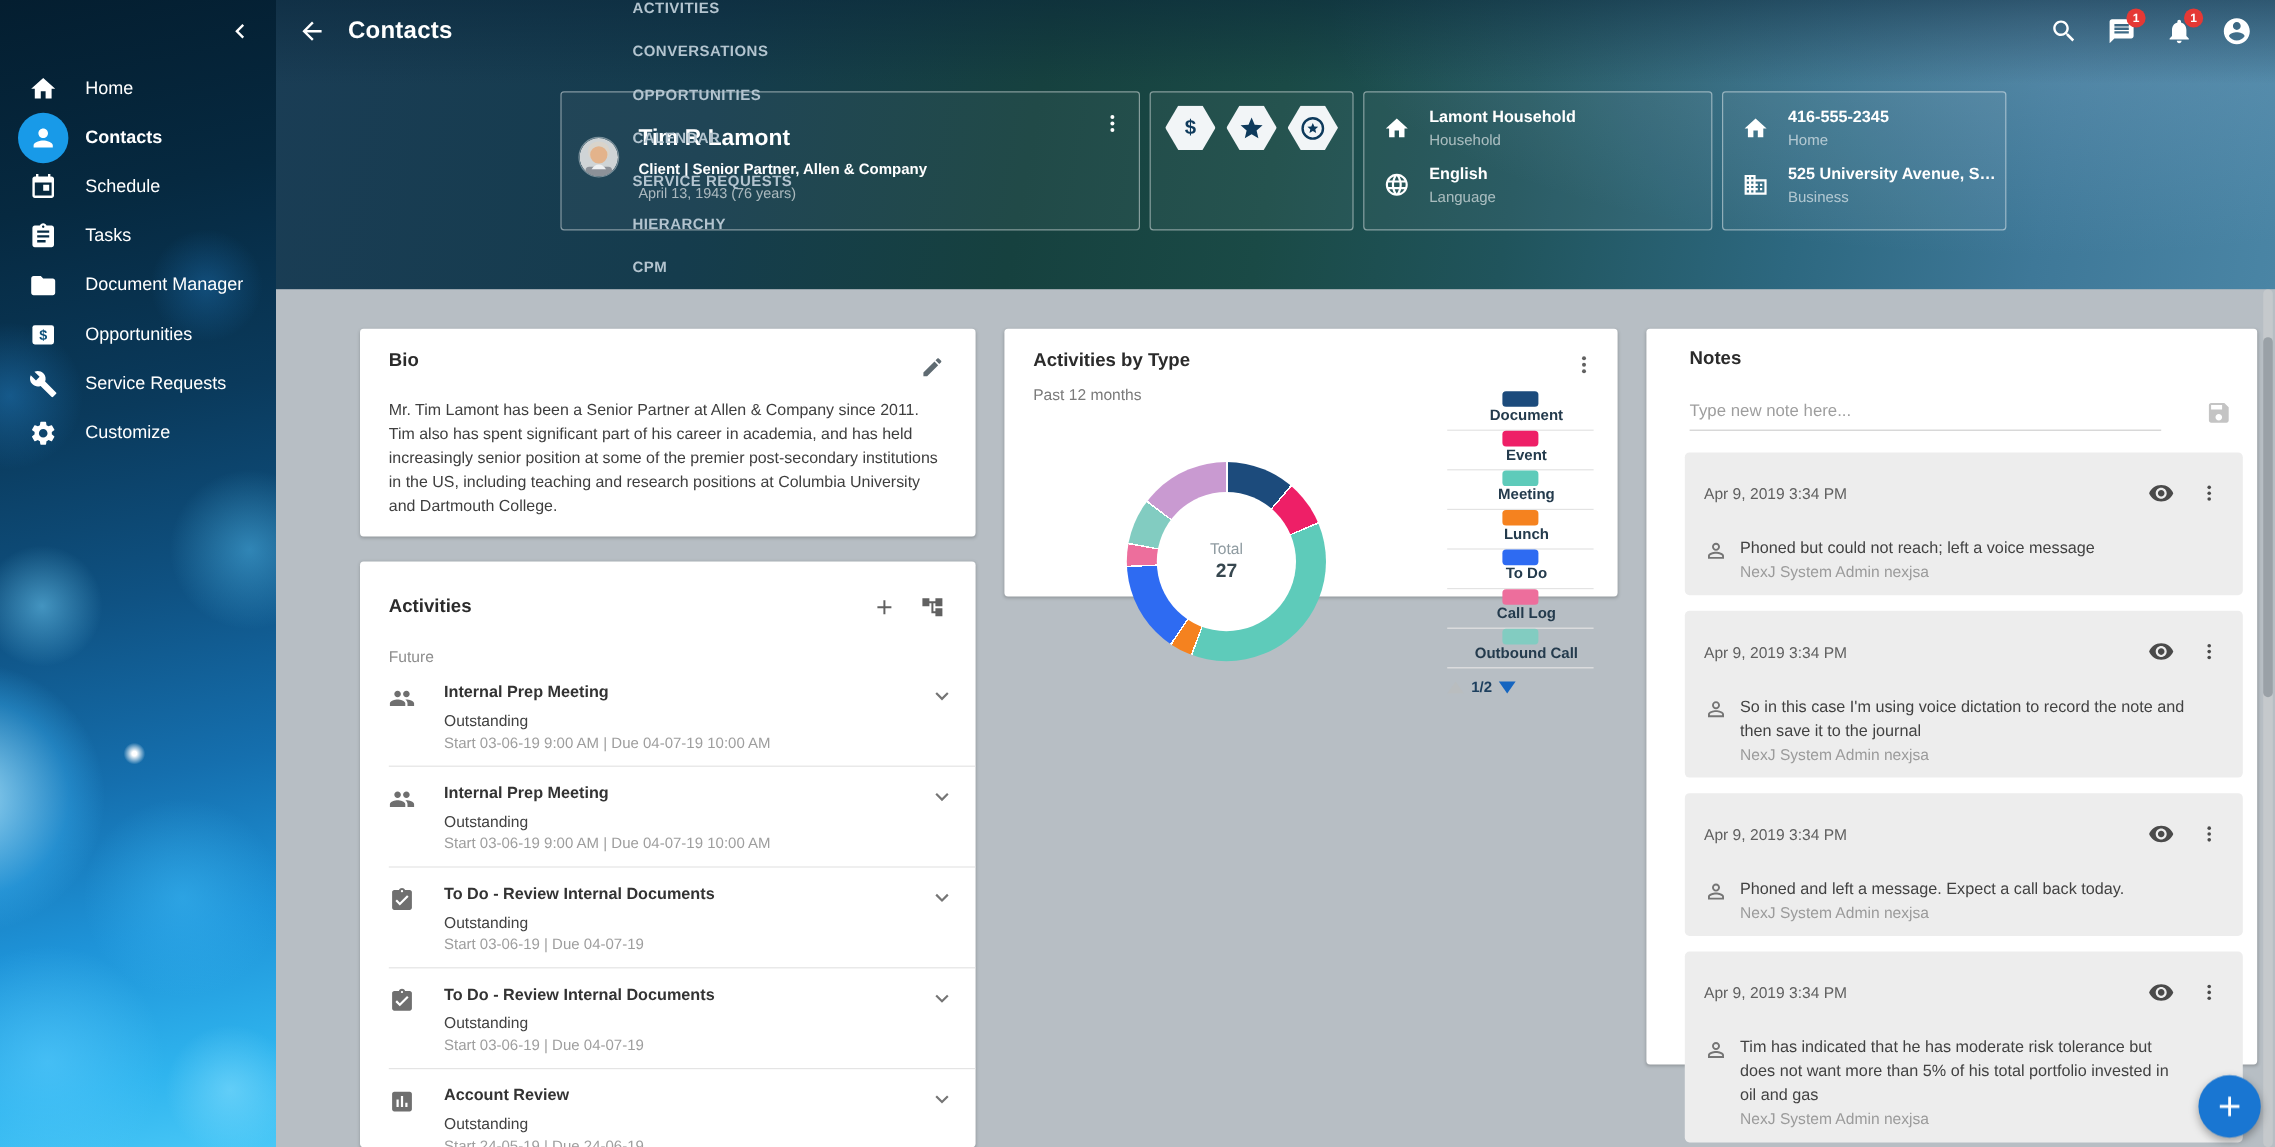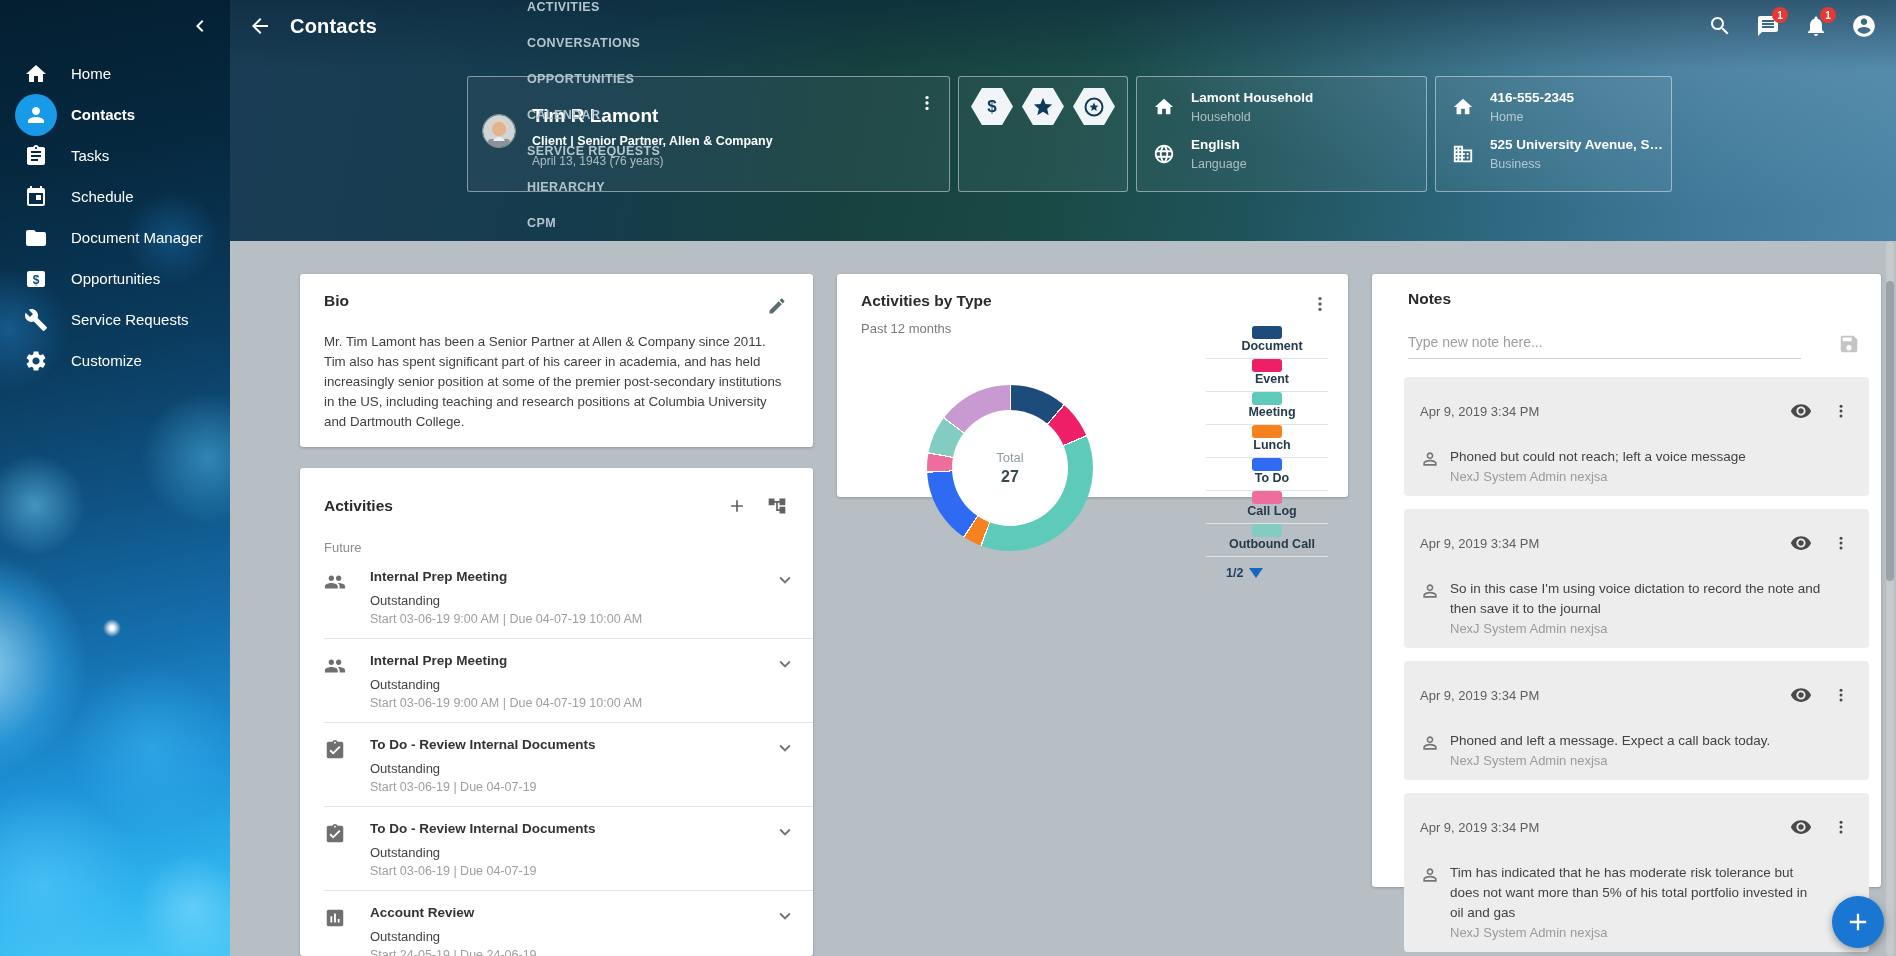--- a/index.html
+++ b/index.html
@@ -91,21 +91,21 @@
   .act-ic{width:46px;flex-shrink:0;padding-top:2px;color:#6f6f6f;}
   .act-body{flex:1;}
   .act-title{font-size:13.5px;font-weight:bold;color:#333;}
   .act-status{font-size:13px;color:#424242;margin-top:9px;}
   .act-dates{font-size:12.5px;color:#9e9e9e;margin-top:4px;}
   .act-chev{width:40px;flex-shrink:0;display:flex;justify-content:center;align-items:flex-start;}
 
   .chart-card{height:223px;padding:18px 20px 0 24px;position:relative;}
   .chart-sub{font-size:13px;color:#7a7a7a;margin-top:11px;}
   .chart-kebab{position:absolute;top:10px;right:8px;}
-  .donut-wrap{position:absolute;left:90px;top:111px;width:166px;height:166px;}
+  .donut-wrap{position:absolute;left:102px;top:111px;width:166px;height:166px;}
   .donut{width:166px;height:166px;border-radius:50%;}
   .donut-hole{position:absolute;inset:25px;background:#fff;border-radius:50%;display:flex;flex-direction:column;align-items:center;justify-content:center;}
   .donut-total-label{font-size:13px;color:#8f9ba1;}
   .donut-total{font-size:16px;font-weight:bold;color:#37474f;margin-top:3px;}
   .legend{position:absolute;left:369px;top:52px;width:122px;}
   .legend-item{display:flex;align-items:center;height:33px;border-bottom:1px solid #e3e3e3;flex-direction:column;}
   .legend-swatch{width:30px;height:13px;border-radius:3px;flex-shrink:0;}
   .legend-label{margin-left:10px;font-size:12.5px;font-weight:bold;color:#243b4d;white-space:nowrap;}
   .legend-pager{display:flex;align-items:center;gap:6px;margin-top:9px;}
   .tri-up{width:0;height:0;border-left:7px solid transparent;border-right:7px solid transparent;border-bottom:10px solid #b9bdbf;cursor:pointer;}
@@ -162,35 +162,35 @@
                 <path d="M12 12c2.21 0 4-1.79 4-4s-1.79-4-4-4-4 1.79-4 4 1.79 4 4 4zm0 2c-2.67 0-8 1.34-8 4v2h16v-2c0-2.66-5.33-4-8-4z"></path>
               </svg>
             </span>
           </span>
         <span class="nav-label">Contacts</span>
       </div>
       <div class="nav-item">
         <span class="nav-circ">
             <span>
               <svg class="ic" width="24" height="24" viewBox="0 0 24 24" fill="#fff">
+                <path d="M19 3h-1V1h-2v2H8V1H6v2H5c-1.1 0-2 .9-2 2v14c0 1.1.9 2 2 2h14c1.1 0 2-.9 2-2V5c0-1.1-.9-2-2-2zm0 16H5V8h14v11zM12 10h5v5h-5z"></path>
+              </svg>
+            </span>
+          </span>
+        <span class="nav-label">Schedule</span>
+      </div>
+      <div class="nav-item">
+        <span class="nav-circ">
+            <span>
+              <svg class="ic" width="24" height="24" viewBox="0 0 24 24" fill="#fff">
                 <path d="M19 3h-4.18C14.4 1.84 13.3 1 12 1c-1.3 0-2.4.84-2.82 2H5c-1.1 0-2 .9-2 2v14c0 1.1.9 2 2 2h14c1.1 0 2-.9 2-2V5c0-1.1-.9-2-2-2zm-7 0c.55 0 1 .45 1 1s-.45 1-1 1-1-.45-1-1 .45-1 1-1zm2 14H7v-2h7v2zm3-4H7v-2h10v2zm0-4H7V7h10v2z"></path>
               </svg>
             </span>
           </span>
         <span class="nav-label">Tasks</span>
-      </div>
-      <div class="nav-item">
-        <span class="nav-circ">
-            <span>
-              <svg class="ic" width="24" height="24" viewBox="0 0 24 24" fill="#fff">
-                <path d="M19 3h-1V1h-2v2H8V1H6v2H5c-1.1 0-2 .9-2 2v14c0 1.1.9 2 2 2h14c1.1 0 2-.9 2-2V5c0-1.1-.9-2-2-2zm0 16H5V8h14v11zM12 10h5v5h-5z"></path>
-              </svg>
-            </span>
-          </span>
-        <span class="nav-label">Schedule</span>
       </div>
       <div class="nav-item">
         <span class="nav-circ">
             <span>
               <svg class="ic" width="24" height="24" viewBox="0 0 24 24" fill="#fff">
                 <path d="M10 4H4c-1.1 0-1.99.9-1.99 2L2 18c0 1.1.9 2 2 2h16c1.1 0 2-.9 2-2V8c0-1.1-.9-2-2-2h-8l-2-2z"></path>
               </svg>
             </span>
           </span>
         <span class="nav-label">Document Manager</span>

